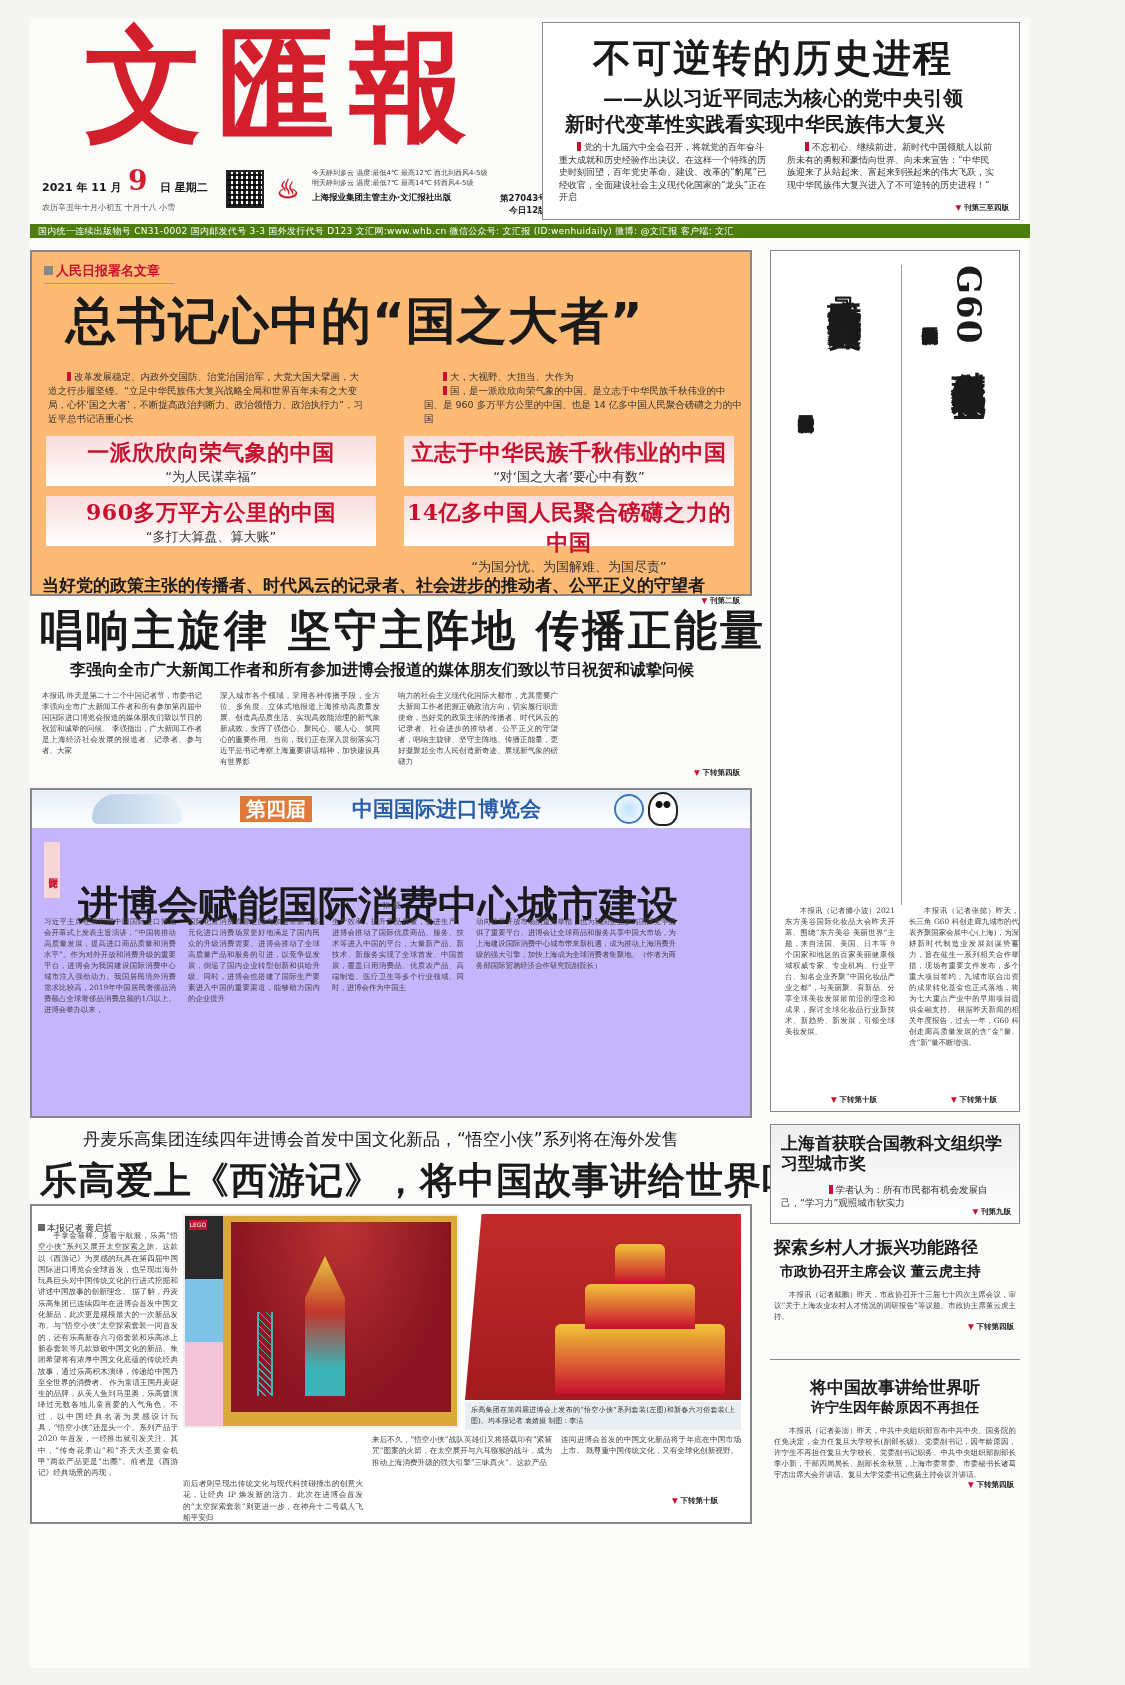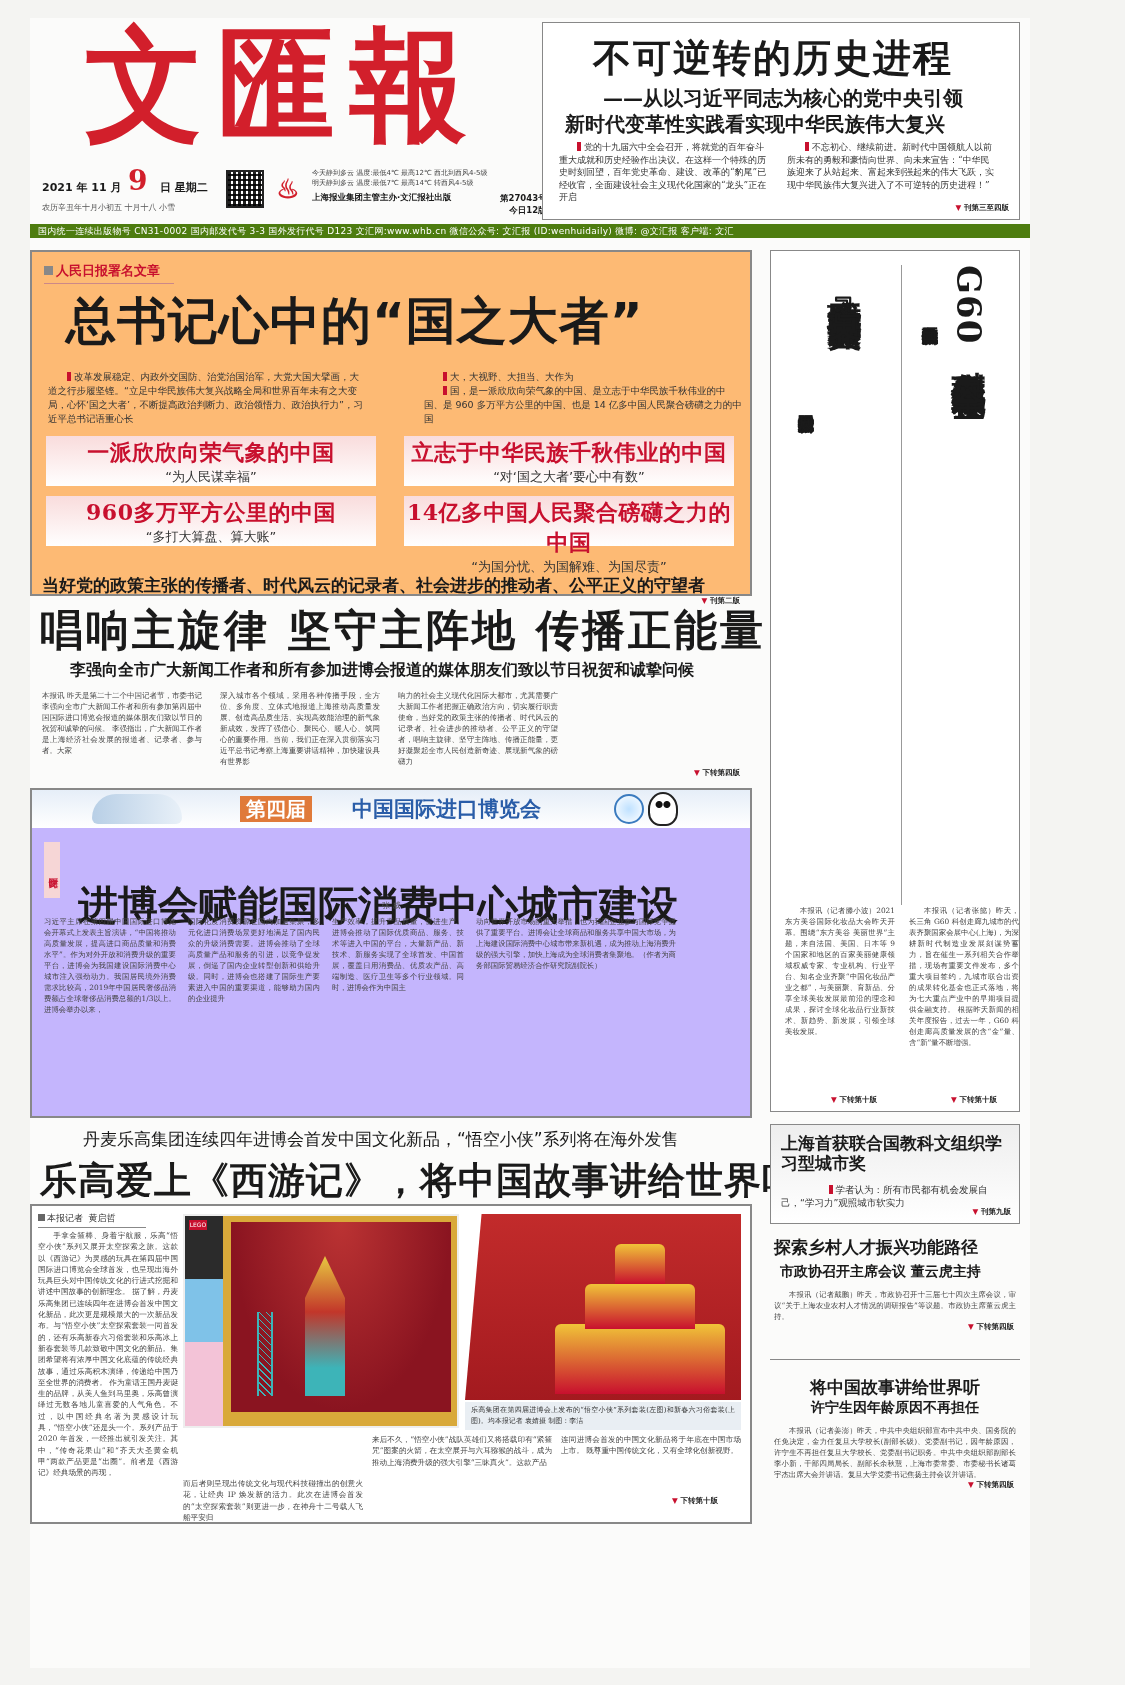--- a/index.html
+++ b/index.html
@@ -66,21 +66,21 @@
   .panda { position: absolute; left: 616px; top: 2px; width: 30px; height: 34px; border-radius: 50% 50% 40% 40%; background: radial-gradient(circle at 35% 35%, #111 0 3px, transparent 4px), radial-gradient(circle at 65% 35%, #111 0 3px, transparent 4px), #fff; border: 2px solid #222; }
   .column-tag { position: absolute; left: 12px; top: 52px; width: 16px; height: 56px; background: #f6d6d6; color: #c8102e; font-size: 10px; line-height: 14px; text-align: center; writing-mode: vertical-rl; }
   .ciie-title { position: absolute; left: 46px; top: 52px; font-family: "DejaVu Sans", sans-serif; font-size: 40px; font-weight: bold; margin-top: 36px; }
   .ciie-author { position: absolute; left: 350px; top: 110px; font-size: 8px; color: #555; }
   .body5 { position: absolute; top: 126px; width: 132px; font-size: 7.4px; line-height: 11px; color: #444; text-align: justify; }
 
   
   .lego-over { position: absolute; left: 28px; top: 1110px; font-family: "DejaVu Sans", sans-serif; font-size: 17px; font-weight: normal; margin-left: 25px; }
   .lego-head { position: absolute; left: 10px; top: 1138px; font-size: 37px; font-weight: bold; letter-spacing: 1px; }
   .lego-box { position: absolute; left: 0; top: 1186px; width: 722px; height: 320px; border: 2px solid #888; background: #fff; }
-  .byline { position: absolute; left: 6px; top: 6px; width: 108px; font-family: Liberation Mono, monospace; font-size: 9px; color: #333; border-bottom: 1px solid #888; padding-bottom: 2px; }
+  .byline { position: absolute; left: 6px; top: 16px; width: 108px; font-family: Liberation Serif, serif; font-size: 9px; color: #333; border-bottom: 1px solid #888; padding-bottom: 16px; }
   .byline::before { content: ""; display: inline-block; width: 7px; height: 7px; background: #666; margin-right: 2px; }
   .lego-text { position: absolute; left: 6px; top: 24px; width: 140px; font-size: 7.6px; line-height: 11.3px; color: #444; text-align: justify; text-indent: 2em; }
   .photo1 { position: absolute; left: 151px; top: 8px; width: 276px; height: 214px; background: #d9a93a; border: 2px solid #eee; }
   .photo1 .strip { position: absolute; left: 0; top: 0; width: 38px; height: 210px; background: linear-gradient(180deg, #2b2b2b 0 30%, #7fc2e8 30% 60%, #f3c3d7 60% 100%); }
   .photo1 .alcove { position: absolute; left: 46px; top: 6px; width: 220px; height: 190px; background: radial-gradient(ellipse at 50% 0%, #b33 0%, #8a1420 70%); }
   .photo1 .rocket { position: absolute; left: 120px; top: 40px; width: 40px; height: 140px; background: linear-gradient(180deg, #e8c840, #c2362a 40%, #3db4b8 80%); clip-path: polygon(50% 0, 100% 30%, 100% 100%, 0 100%, 0 30%); }
   .photo1 .tower { position: absolute; left: 72px; top: 96px; width: 16px; height: 84px; border-left: 2px solid #3db4b8; border-right: 2px solid #3db4b8; background: repeating-linear-gradient(45deg, transparent 0 4px, #3db4b8 4px 5px); }
   .photo1 .lego-logo { position: absolute; left: 4px; top: 4px; width: 18px; height: 10px; background: #c8102e; color: #fff; font-family: "DejaVu Sans", sans-serif; font-size: 6px; text-align: center; line-height: 10px; }
   .photo2 { position: absolute; left: 433px; top: 8px; width: 276px; height: 186px; background: linear-gradient(180deg, #c22b2b, #a31a1f); clip-path: polygon(6% 0, 100% 0, 100% 100%, 0 100%); }
   .photo2 .tier { position: absolute; background: linear-gradient(180deg, #f0c438, #c8102e); border-radius: 6px 6px 0 0; }

